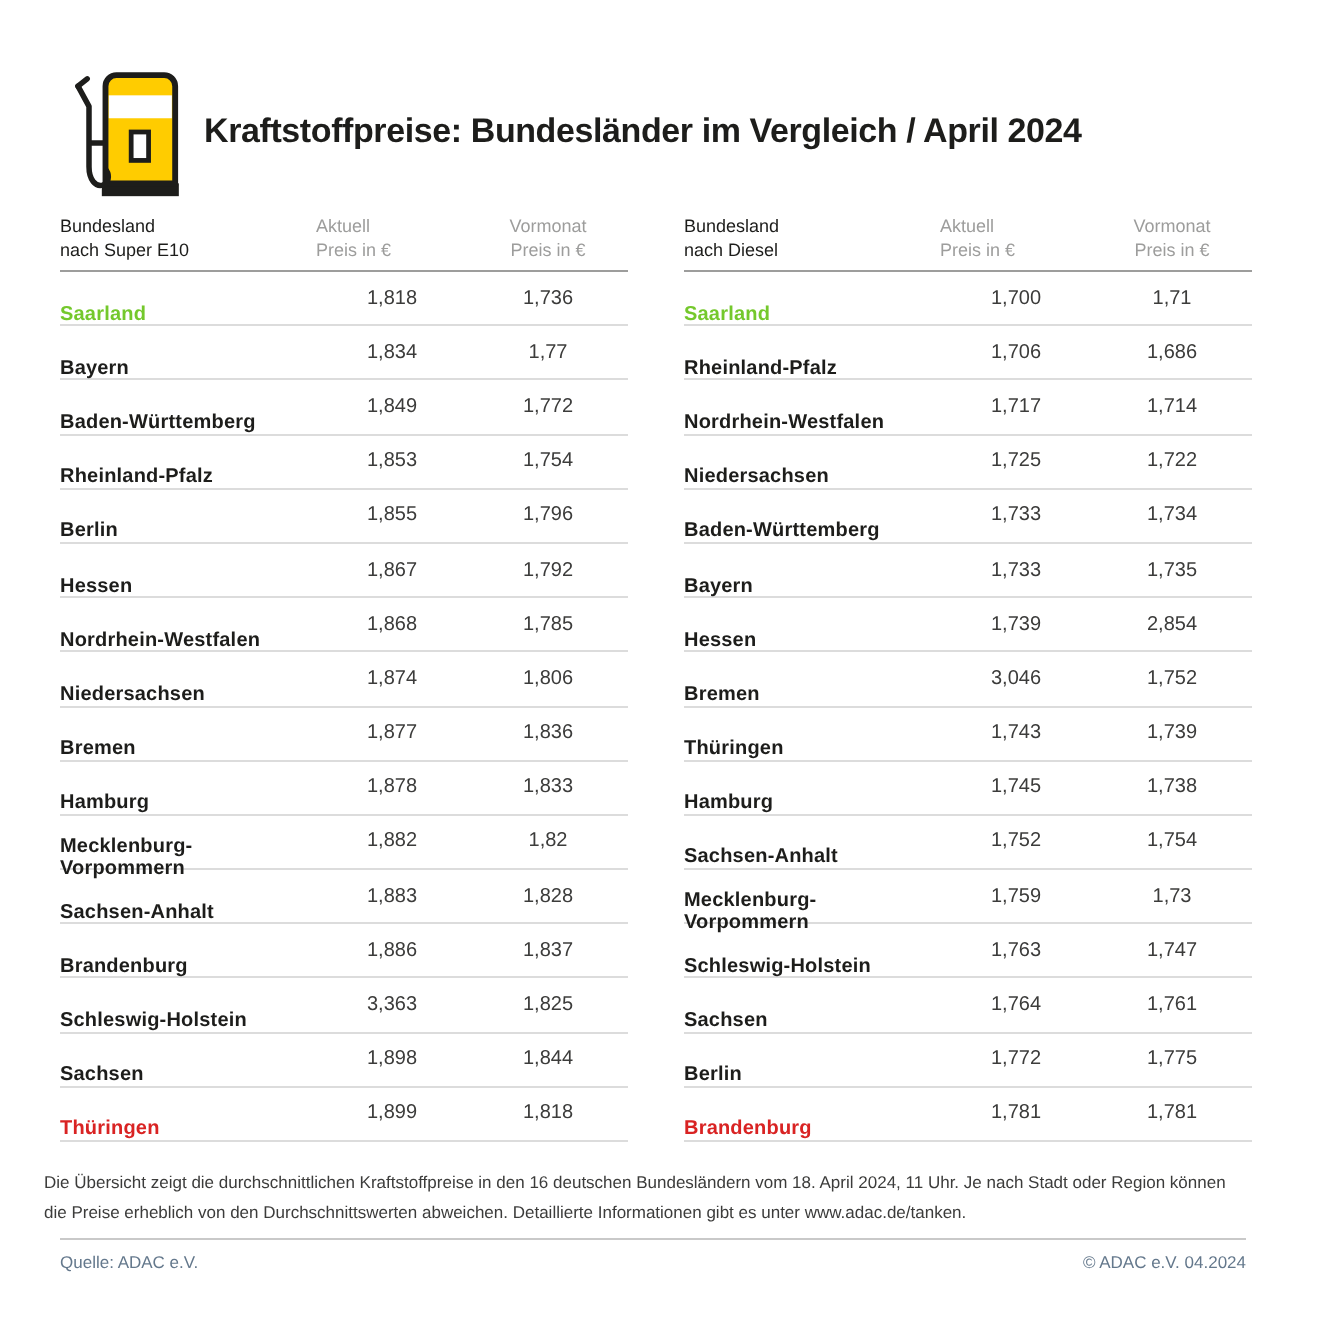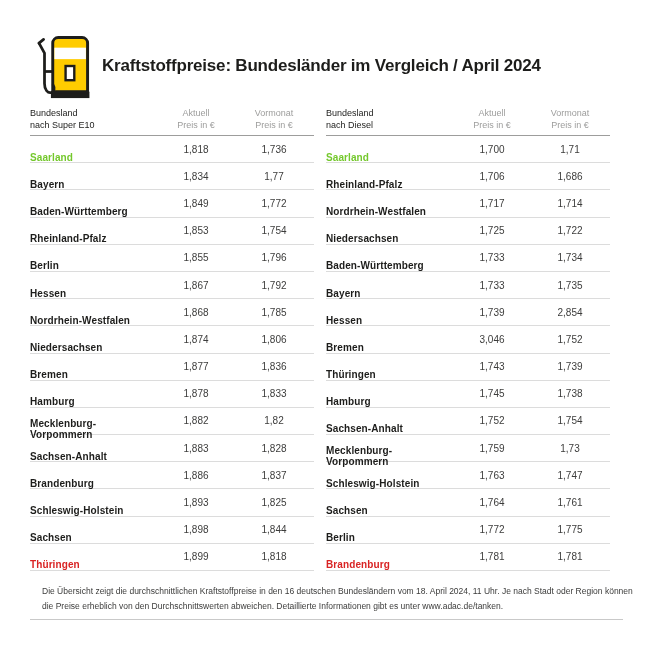--- a/index.html
+++ b/index.html
@@ -9,38 +9,38 @@
     position:relative;overflow:hidden;
   }
   .page{position:absolute;inset:0;}
 
   
   .header{position:absolute;left:28px;top:30px;display:flex;align-items:center;}
   .pump{width:66px;height:72px;flex:0 0 auto;}
   .title{font-size:17px;font-weight:bold;margin-left:8px;letter-spacing:-0.2px;white-space:nowrap;}
 
   
-  .tables{position:absolute;left:30px;top:108px;display:flex;gap:12px;}
+  .tables{position:absolute;left:30px;top:108px;display:flex;gap:28px;}
   .table{width:284px;}
   .thead{display:flex;align-items:flex-end;border-bottom:1px solid #9d9d9c;padding-bottom:4px;}
   .thead .hcol{font-size:9px;line-height:11.5px;}
   .hcol.c1{flex:1;text-align:left;color:#1d1d1b;}
-  .hcol.c2{width:76px;text-align:center;color:#9d9d9c;}
+  .hcol.c2{width:76px;text-align:left;color:#9d9d9c;}
   .hcol.c3{width:80px;text-align:center;color:#9d9d9c;}
   .hcol .b{font-weight:normal;}
 
   .trow{display:flex;align-items:center;height:26.2px;border-bottom:1px solid #dcdcdc;font-size:10px;}
   .cell.name{flex:1;font-weight:bold;color:#1d1d1b;letter-spacing:0.1px;margin-top:16px;}
   .cell.num{width:76px;text-align:center;color:#3c3c3b;}
   .cell.num:last-child{width:80px;}
   .trow.hl-green .cell.name{color:#74c82c;}
   .trow.hl-red .cell.name{color:#d92323;}
 
   
-  .footnote{position:absolute;left:42px;top:584px;width:596px;font-size:8.5px;line-height:15px;color:#3c3c3b;}
+  .footnote{position:absolute;left:22px;top:584px;width:596px;font-size:8.5px;line-height:15px;color:#3c3c3b;}
   .divider{position:absolute;left:30px;top:619px;width:593px;height:1px;background:#c9c9c9;}
   .footer{position:absolute;left:30px;top:626px;width:593px;display:flex;justify-content:space-between;font-size:8.5px;color:#64788c;}
 </style>
 </head>
 <body>
 
 <div class="page">
 
   <div class="header">
     <svg class="pump" viewBox="0 0 72 74" aria-hidden="true">
@@ -133,21 +133,21 @@
             <div class="cell num">1,883</div>
             <div class="cell num">1,828</div>
           </div>
           <div class="trow">
             <div class="cell name">Brandenburg</div>
             <div class="cell num">1,886</div>
             <div class="cell num">1,837</div>
           </div>
           <div class="trow">
             <div class="cell name">Schleswig-Holstein</div>
-            <div class="cell num">1,893</div>
+            <div class="cell num">3,363</div>
             <div class="cell num">1,825</div>
           </div>
           <div class="trow">
             <div class="cell name">Sachsen</div>
             <div class="cell num">1,898</div>
             <div class="cell num">1,844</div>
           </div>
           <div class="trow hl-red">
             <div class="cell name">Thüringen</div>
             <div class="cell num">1,899</div>
@@ -252,14 +252,18 @@
             <div class="cell num">1,781</div>
             <div class="cell num">1,781</div>
           </div>
         </div>
     </div>
 
   </div>
 
   <div class="footnote">Die Übersicht zeigt die durchschnittlichen Kraftstoffpreise in den 16 deutschen Bundesländern vom 18. April 2024, 11 Uhr. Je nach Stadt oder Region können die Preise erheblich von den Durchschnittswerten abweichen. Detaillierte Informationen gibt es unter www.adac.de/tanken.</div>
   <div class="divider"></div>
+  <div class="footer">
+    <div>Quelle: ADAC e.V.</div>
+    <div>© ADAC e.V. 04.2024</div>
+  </div>
 
 </div>
 
 </body></html>

